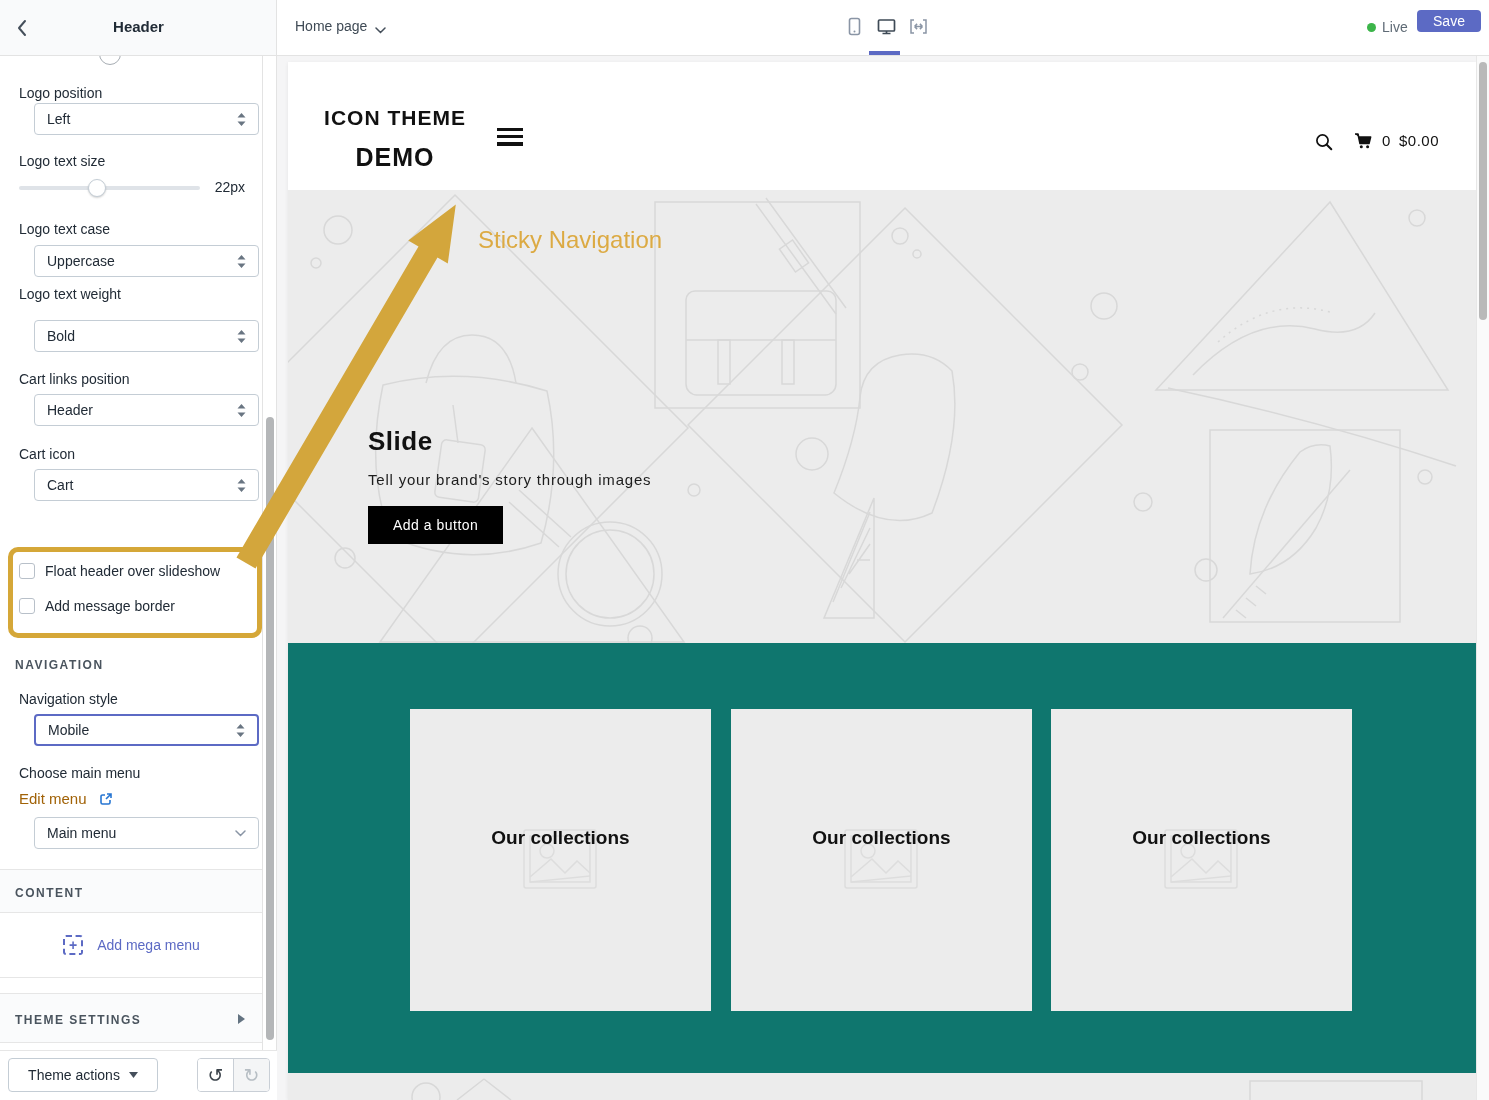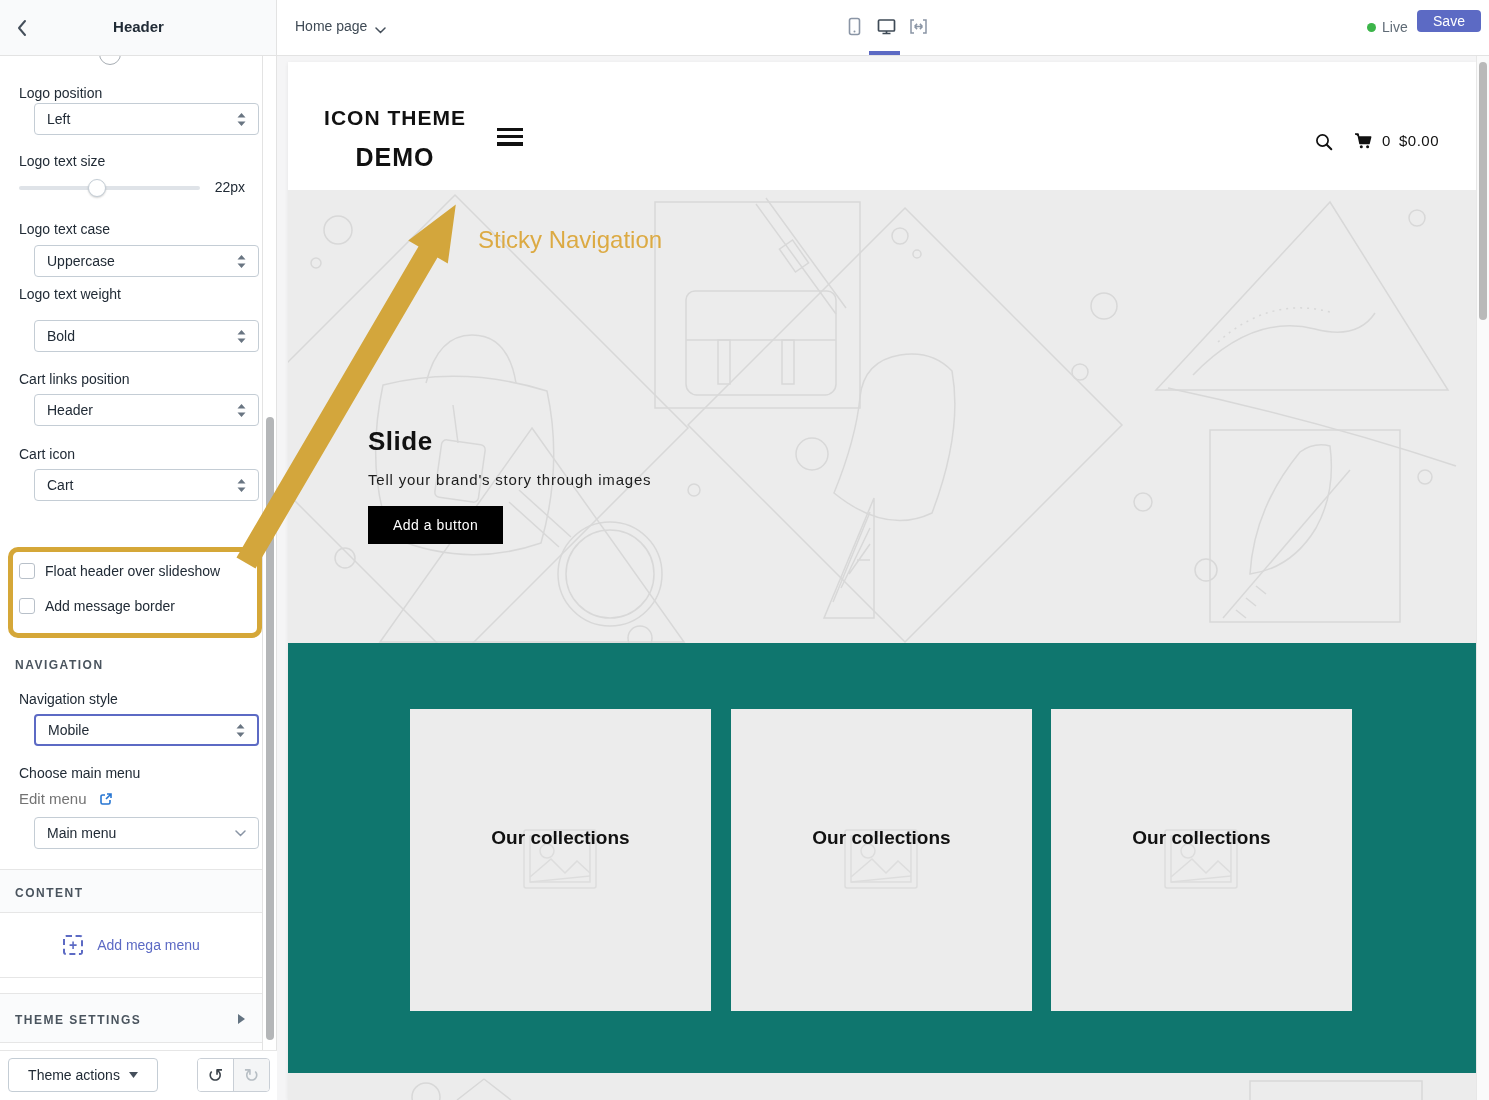--- a/index.html
+++ b/index.html
@@ -30,21 +30,21 @@
   .sel.focus{border:2px solid #5c6ac4;}
   .slider-track{position:absolute;left:19px;top:131px;width:181px;height:4px;background:#dfe3e8;border-radius:2px;cursor:pointer;}
   .slider-knob{position:absolute;left:88px;top:124px;width:18px;height:18px;background:#fff;border:1px solid #c4cdd5;border-radius:50%;box-shadow:0 1px 2px rgba(0,0,0,.18);box-sizing:border-box;cursor:pointer;}
   .slider-value{position:absolute;left:203px;top:124px;width:42px;text-align:right;font-size:14px;color:#212b36;}
   .help-text{position:absolute;left:19px;top:454px;width:226px;font-size:13.5px;line-height:20px;color:#6b7580;}
   .hl-box{position:absolute;left:8px;top:492px;width:254px;height:91px;border:5px solid #d5a738;border-radius:10px;box-sizing:border-box;}
   .cb-row{position:absolute;left:19px;display:flex;align-items:center;gap:10px;cursor:pointer;}
   .cb-box{width:16px;height:16px;border:1.5px solid #b8c0c9;border-radius:3px;background:#fff;box-sizing:border-box;}
   .cb-label{font-size:14px;color:#212b36;}
   .sec-label{position:absolute;left:15px;font-size:12px;font-weight:bold;letter-spacing:1.5px;color:#4a545e;}
-  .link-row{position:absolute;left:19px;top:735px;display:flex;align-items:center;gap:12px;cursor:pointer;font-size:15px;color:#737373;}
+  .link-row{position:absolute;left:19px;top:735px;display:flex;align-items:center;gap:12px;cursor:pointer;font-size:15px;color:#a16207;}
   .band{position:absolute;left:0;width:263px;background:#fafbfc;border-top:1px solid #e6e6e6;border-bottom:1px solid #e6e6e6;box-sizing:border-box;}
   .mega-row{position:absolute;left:0;top:858px;width:263px;height:65px;background:#fff;border-bottom:1px solid #e6e6e6;box-sizing:border-box;display:flex;align-items:center;justify-content:center;gap:14px;cursor:pointer;}
   .mega-icon{width:20px;height:20px;border:2px dashed #5c6ac4;border-radius:3px;box-sizing:border-box;color:#5c6ac4;font-size:14px;font-weight:bold;display:flex;align-items:center;justify-content:center;line-height:1;}
   .mega-text{font-size:14px;color:#5c6ac4;}
   .ts-caret{position:absolute;right:18px;top:20px;}
   .bottom-bar{position:absolute;left:0;top:1050px;width:277px;height:50px;background:#fff;border-top:1px solid #e6e6e6;box-sizing:border-box;z-index:15;}
   .theme-actions{position:absolute;left:8px;top:7px;width:150px;height:34px;background:#fff;border:1px solid #c4cdd5;border-radius:4px;box-sizing:border-box;display:flex;align-items:center;justify-content:center;gap:9px;font-size:14px;color:#212b36;cursor:pointer;}
   .undo-group{position:absolute;left:197px;top:7px;height:34px;display:flex;border:1px solid #c9cfd6;border-radius:4px;overflow:hidden;box-sizing:border-box;}
   .undo-btn,.redo-btn{width:35px;height:32px;display:flex;align-items:center;justify-content:center;font-size:19px;cursor:pointer;}
   .undo-btn{background:#fff;color:#3b434b;border-right:1px solid #c9cfd6;}

